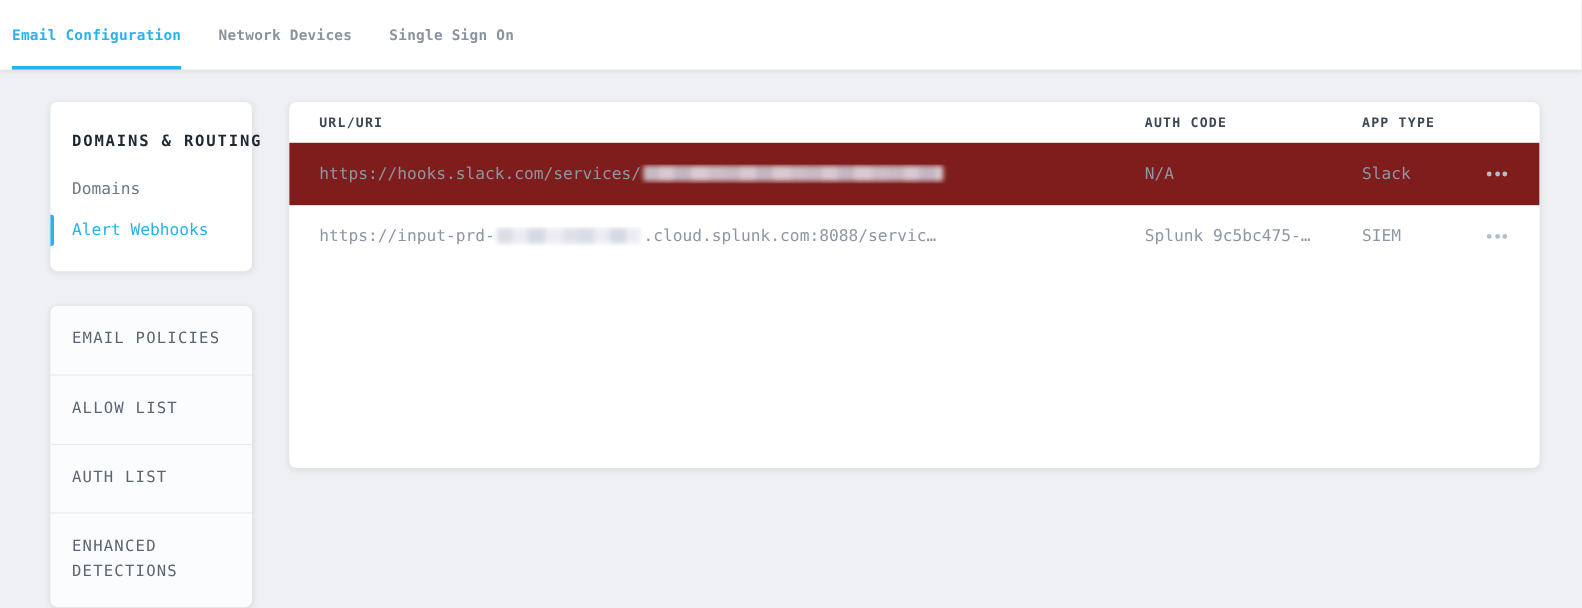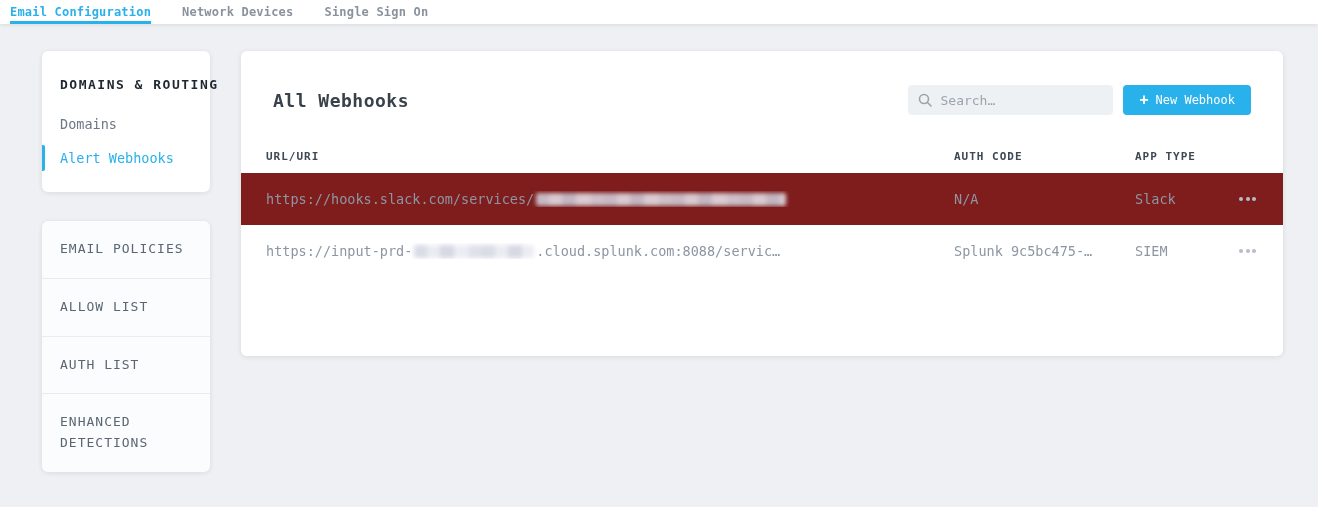--- a/index.html
+++ b/index.html
@@ -4,21 +4,21 @@
 <style>
   * { margin: 0; padding: 0; box-sizing: border-box; }
   html, body { width: 1318px; height: 507px; overflow: hidden; }
   body {
     background: #eef0f3;
     font-family: "DejaVu Sans Mono", "Liberation Mono", monospace;
   }
 
   
   .topnav {
-    height: 24px;
+    height: 58px;
     background: #ffffff;
     box-shadow: 0 1px 4px rgba(40,50,70,0.10);
     position: relative;
     z-index: 5;
   }
   .tabs { display: flex; height: 100%; padding-left: 10px; }
   .tab {
     margin-right: 31px;
     font-size: 12px;
     font-weight: bold;
@@ -218,36 +218,20 @@
 
       <div class="card policy-card">
         <div class="policy-item">EMAIL POLICIES</div>
         <div class="policy-item">ALLOW LIST</div>
         <div class="policy-item">AUTH LIST</div>
         <div class="policy-item">ENHANCED DETECTIONS</div>
       </div>
     </aside>
 
     <main class="card main-card">
-      <div class="panel-header">
-        <h1>All Webhooks</h1>
-        <div class="header-actions">
-          <div class="search-box">
-            <svg width="14" height="14" viewBox="0 0 14 14" fill="none">
-              <circle cx="6" cy="6" r="4.5" stroke="#9aa4ae" stroke-width="1.6"></circle>
-              <line x1="9.5" y1="9.5" x2="13" y2="13" stroke="#9aa4ae" stroke-width="1.6" stroke-linecap="round"></line>
-            </svg>
-            <input type="text" placeholder="Search…" style="">
-          </div>
-          <button class="btn-primary">
-            <span class="plus">+</span>
-            <span>New Webhook</span>
-          </button>
-        </div>
-      </div>
 
       <div class="table">
         <div class="thead">
           <div class="col-url th">URL/URI</div>
           <div class="col-auth th">AUTH CODE</div>
           <div class="col-app th">APP TYPE</div>
           <div class="col-menu th"></div>
         </div>
 
         <div class="trow row-tinted">

